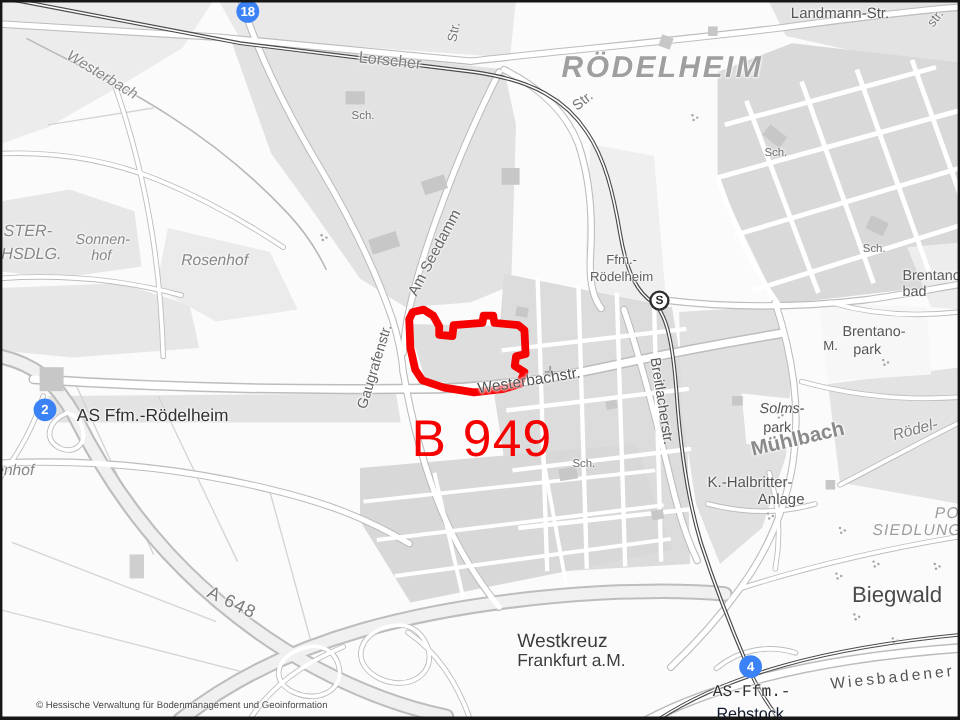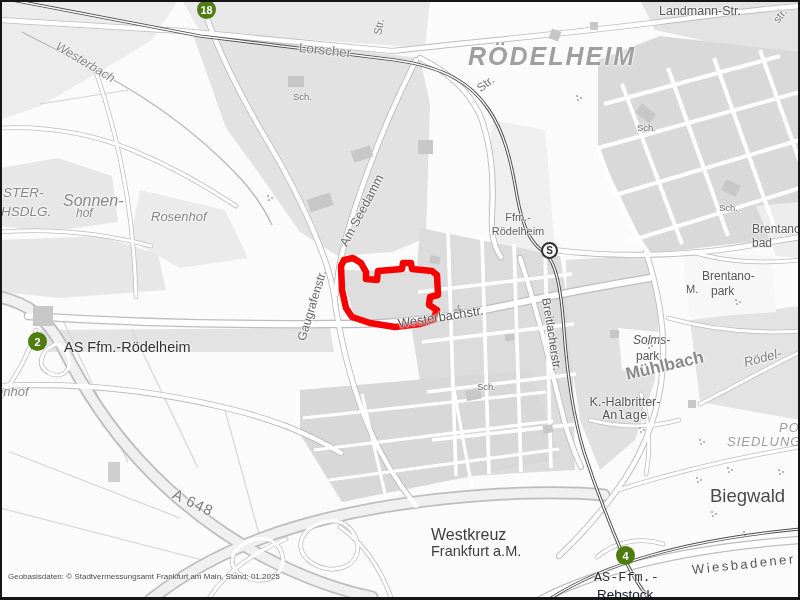--- a/index.html
+++ b/index.html
@@ -5,21 +5,21 @@
   html,body{margin:0;padding:0;background:#888;}
   .stage{position:relative;width:800px;height:600px;background:#fbfbfb;overflow:hidden;
          font-family:"Liberation Sans",sans-serif;}
   .stage svg{position:absolute;left:0;top:0;}
   .frame{position:absolute;inset:0;border:2px solid #161616;border-bottom-width:3px;pointer-events:none;z-index:60;}
   .lbl{position:absolute;white-space:nowrap;line-height:1;color:#555;z-index:10;
        text-shadow:0 0 2px #fff,0 0 2px #fff,0 0 3px #fff;}
   .it{font-style:italic;color:#868686;}
   .district{font-weight:bold;font-style:italic;color:#9f9f9f;letter-spacing:2px;}
   .plan{color:#f60000;font-size:43px;letter-spacing:1px;text-shadow:none;}
-  .badge{position:absolute;width:19px;height:19px;border-radius:50%;background:#4d7c0f;color:#fff;
+  .badge{position:absolute;width:19px;height:19px;border-radius:50%;background:#3b82f6;color:#fff;
          font-size:11px;font-weight:bold;display:flex;align-items:center;justify-content:center;z-index:12;}
   .sbadge{position:absolute;width:13px;height:13px;border-radius:50%;background:#fff;border:2px solid #2f2f2f;
           color:#2f2f2f;font-size:10px;font-weight:bold;display:flex;align-items:center;justify-content:center;z-index:12;}
   .attr{position:absolute;font-size:8px;color:#4b4b4b;z-index:20;text-shadow:0 0 2px #fff,0 0 2px #fff;}
   .c{text-align:center;}
 </style>
 </head>
 <body>
 
 <div class="stage">
@@ -289,54 +289,55 @@
 <div class="lbl district" style="left:468px;top:44px;font-size:25px;">RÖDELHEIM</div>
 <div class="lbl" style="left:482px;top:82px;font-size:12px;color:#777;transform:rotate(-38deg);transform-origin:left bottom;">Str.</div>
 <div class="lbl" style="left:383px;top:25px;font-size:11px;color:#777;transform:rotate(-79deg);transform-origin:left bottom;">Str.</div>
 <div class="lbl" style="left:299px;top:41px;font-size:13.5px;color:#7d7d7d;transform:rotate(6deg);transform-origin:left center;">Lorscher</div>
 <div class="lbl it" style="left:60px;top:40px;font-size:12.5px;transform:rotate(31deg);transform-origin:left top;">Westerbach</div>
 <div class="lbl" style="left:293px;top:92px;font-size:9.5px;color:#6e6e6e;">Sch.</div>
 <div class="lbl" style="left:637px;top:123px;font-size:9.5px;color:#6e6e6e;">Sch.</div>
 <div class="lbl it" style="left:151px;top:170px;font-size:13px;margin-top:40px;">Rosenhof</div>
 <div class="lbl it" style="left:3px;top:186px;font-size:13.5px;text-align:center;">STER-</div>
 <div class="lbl it" style="left:1px;top:205px;font-size:13.5px;">HSDLG.</div>
-<div class="lbl it" style="left:63px;top:193px;font-size:16px;">Sonnen-</div>
+<div class="lbl it" style="left:63px;top:193px;font-size:12px;">Sonnen-</div>
 <div class="lbl it" style="left:76px;top:207px;font-size:12px;text-align:right;">hof</div>
 <div class="lbl c" style="left:483px;top:212px;width:70px;font-size:11px;color:#5f5f5f;">Ffm.-</div>
 <div class="lbl c" style="left:483px;top:226px;width:70px;font-size:11px;color:#5f5f5f;">Rödelheim</div>
 <div class="lbl" style="left:349px;top:236px;font-size:12.5px;color:#666;transform:rotate(-62deg);transform-origin:left bottom;">Am Seedamm</div>
 <div class="lbl" style="left:307px;top:330px;font-size:12px;color:#666;transform:rotate(-73deg);transform-origin:left bottom;">Gaugrafenstr.</div>
 <div class="lbl" style="left:398px;top:317px;font-size:13px;transform:rotate(-9deg);transform-origin:left center;">Westerbachstr.</div>
+<div class="lbl plan" style="left:343px;top:345px;">B 949</div>
 <div class="lbl" style="left:552px;top:297px;font-size:12px;transform:rotate(81deg);transform-origin:left top;">Breitlacherstr.</div>
 <div class="lbl" style="left:719px;top:203px;font-size:9.5px;color:#6e6e6e;">Sch.</div>
 <div class="lbl" style="left:752px;top:223px;font-size:12px;color:#5a5a5a;">Brentano-</div>
 <div class="lbl" style="left:752px;top:237px;font-size:12px;color:#5a5a5a;">bad</div>
 <div class="lbl" style="left:686px;top:284px;font-size:11px;">M.</div>
 <div class="lbl" style="left:702px;top:270px;font-size:12px;">Brentano-</div>
 <div class="lbl" style="left:711px;top:285px;font-size:12px;">park</div>
 <div class="lbl" style="left:633px;top:334px;font-size:12px;font-style:italic;">Solms-</div>
 <div class="lbl" style="left:636px;top:350px;font-size:12px;">park</div>
 <div class="lbl" style="left:626px;top:366px;font-size:17px;color:#8a8a8a;font-weight:600;transform:rotate(-13deg);transform-origin:left center;">Mühlbach</div>
 <div class="lbl it" style="left:744px;top:356px;font-size:13px;color:#7e7e7e;transform:rotate(-15deg);transform-origin:left center;">Rödel-</div>
 <div class="lbl c" style="left:570px;top:396px;width:110px;font-size:12.5px;">K.-Halbritter-</div>
-<div class="lbl c" style="left:570px;top:410px;width:110px;font-size:12.5px;font-family:Liberation Mono, monospace;">Anlage</div>
+<div class="lbl c" style="left:596px;top:410px;width:110px;font-size:12.5px;">Anlage</div>
 <div class="lbl it" style="left:779px;top:421px;font-size:13px;color:#9c9c9c;letter-spacing:1px;">POST-</div>
 <div class="lbl it" style="left:727px;top:435px;font-size:13px;color:#9c9c9c;letter-spacing:1px;">SIEDLUNG</div>
 <div class="lbl" style="left:710px;top:487px;font-size:18.5px;color:#4a4a4a;">Biegwald</div>
 <div class="lbl" style="left:692px;top:563px;font-size:13px;letter-spacing:2.5px;transform:rotate(-6deg);transform-origin:left center;">Wiesbadener</div>
 <div class="lbl" style="left:594px;top:571px;font-size:13.5px;color:#303030;font-family:Liberation Mono, monospace;">AS-Ffm.-</div>
 <div class="lbl" style="left:597px;top:588px;font-size:13.5px;color:#0f172a;">Rebstock</div>
 <div class="lbl" style="left:431px;top:527px;font-size:16px;color:#3d3d3d;">Westkreuz</div>
 <div class="lbl" style="left:431px;top:544px;font-size:14.5px;color:#3d3d3d;">Frankfurt a.M.</div>
 <div class="lbl" style="left:177px;top:486px;font-size:15px;color:#7d7d7d;letter-spacing:1px;transform:rotate(26deg);transform-origin:left top;">A 648</div>
 <div class="lbl" style="left:64px;top:340px;font-size:14.5px;color:#303030;">AS Ffm.-Rödelheim</div>
 <div class="lbl it" style="left:-4px;top:385px;font-size:13px;">enhof</div>
 <div class="lbl" style="left:477px;top:382px;font-size:9.5px;color:#6e6e6e;">Sch.</div>
 
 <div class="badge" style="left:197px;top:0px;">18</div>
 <div class="badge" style="left:28px;top:332px;">2</div>
 <div class="badge" style="left:616px;top:546px;">4</div>
 <div class="sbadge" style="left:541px;top:242px;">S</div>
 
-<div class="attr" style="left:8px;top:572px;">Geobasisdaten: © Stadtvermessungsamt Frankfurt am Main, Stand: 01.2025</div>
+<div class="attr" style="left:30px;top:583px;">© Hessische Verwaltung für Bodenmanagement und Geoinformation</div>
 
 <div class="frame"></div>
 </div>
 
 </body></html>

